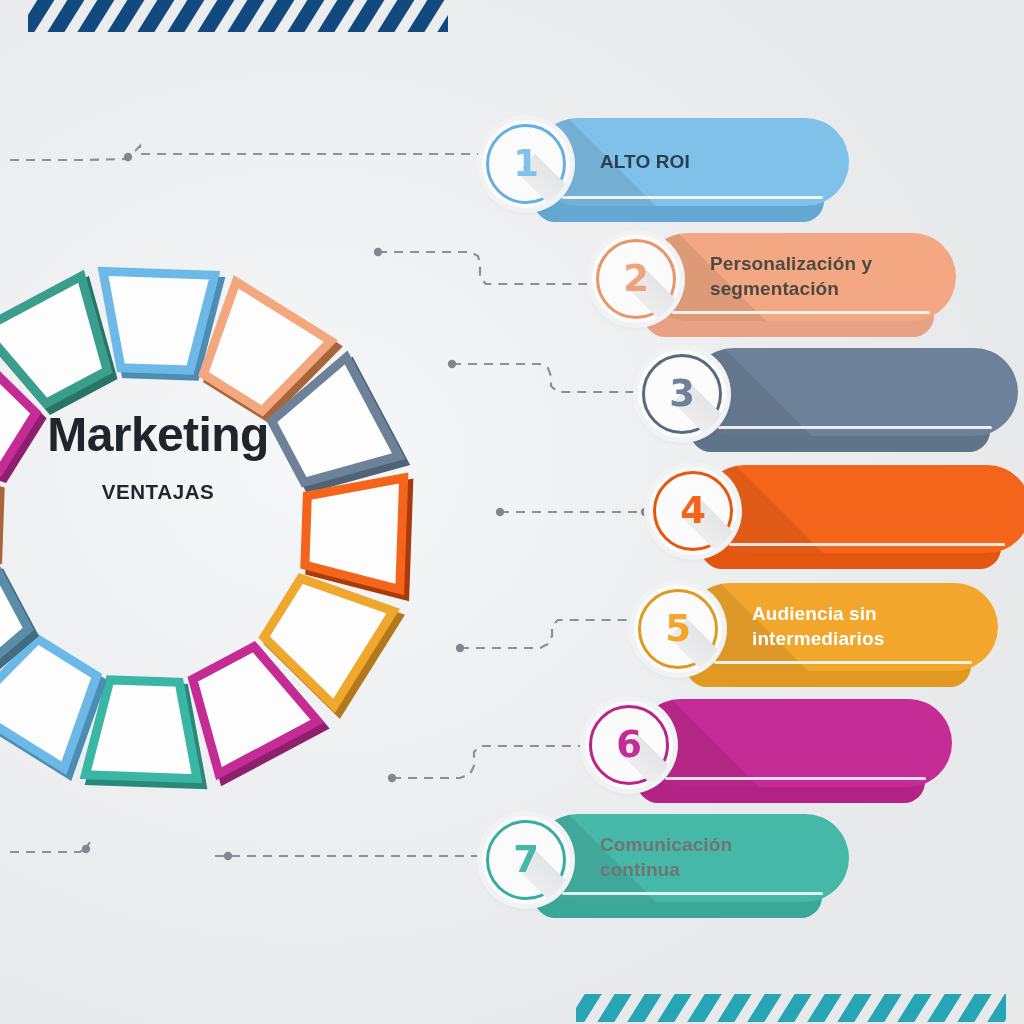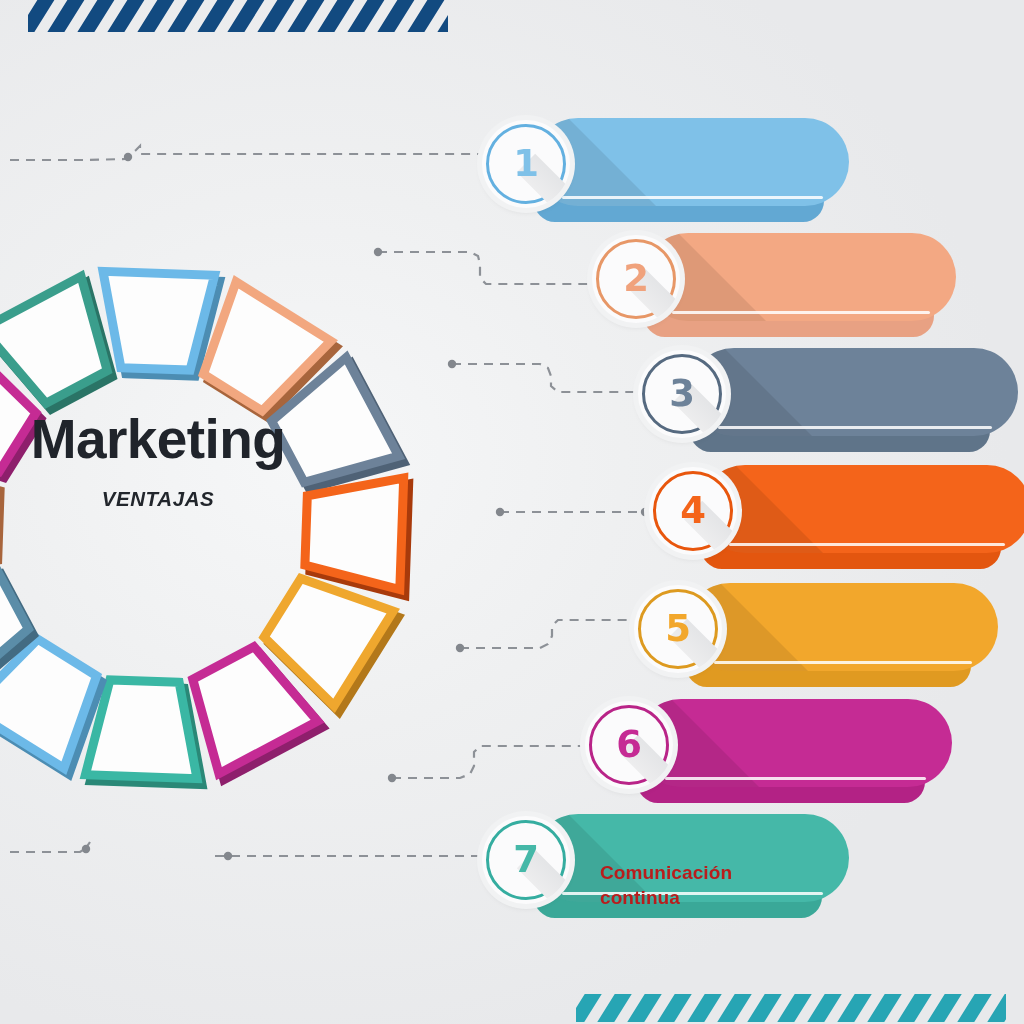--- a/index.html
+++ b/index.html
@@ -21,22 +21,22 @@
   
   #donut{position:absolute;left:-185px;top:180px;width:690px;height:690px;}
   #donut svg{display:block;width:100%;height:100%;overflow:visible;}
 
   
   #center-text{
     position:absolute;left:8px;top:408px;width:300px;text-align:center;
     color:#1e2228;line-height:1.06;pointer-events:none;
   }
   #center-text .t1{font-size:43px;font-weight:700;letter-spacing:-0.6px;color:#20242b;}
-  #center-text .t2{font-size:55px;font-weight:700;letter-spacing:-0.6px;color:#20242b;margin-top:2px;}
-  #center-text .sub{margin-top:18px;font-size:20.5px;font-weight:700;letter-spacing:0.6px;color:#22262c;line-height:1.25;font-style:italic;}
+  #center-text .t2{font-size:48px;font-weight:700;letter-spacing:-0.6px;color:#20242b;margin-top:2px;}
+  #center-text .sub{margin-top:18px;font-size:20.5px;font-weight:700;letter-spacing:0.6px;color:#22262c;line-height:1.25;}
 
   
   #connectors{position:absolute;inset:0;pointer-events:none;}
 
   
   .item{position:absolute;height:106px;}
 
   .pill-shadowbar{
     position:absolute;left:52px;top:62px;height:42px;border-radius:21px;
     z-index:1;
@@ -218,32 +218,35 @@
       <circle cx="86" cy="849" r="4.2" fill="#83878d"></circle>
     </svg>
 
   <div id="items">
       <div class="item" style="left: 482px; top: 118px; width: 375px;">
         <div class="pill-shadowbar" style="width: 290px; background: rgb(98, 168, 211);"></div>
         <div class="pill" style="width: 315px; background: rgb(127, 193, 232);">
           <div class="longshadow"></div>
           <div class="sep"></div>
         </div>
+        <div class="pill-label" style="color: rgb(45, 62, 80); width: 185px;">ALTO ROI</div>
         <div class="num-circle">
           <div class="ring" style="border-color: rgb(99, 176, 224);"></div>
           <div class="numshadow"></div>
           <div class="num" style="color: rgb(127, 193, 232);">1</div>
         </div>
       </div>
       <div class="item" style="left: 592px; top: 233px; width: 372px;">
         <div class="pill-shadowbar" style="width: 290px; background: rgb(232, 161, 131);"></div>
         <div class="pill" style="width: 312px; background: rgb(243, 168, 131);">
           <div class="longshadow"></div>
           <div class="sep"></div>
         </div>
+        <div class="pill-label" style="color: rgb(77, 73, 67); width: 182px;">Personalización y
+segmentación</div>
         <div class="num-circle">
           <div class="ring" style="border-color: rgb(231, 151, 103);"></div>
           <div class="numshadow"></div>
           <div class="num" style="color: rgb(240, 162, 124);">2</div>
         </div>
       </div>
       <div class="item" style="left: 638px; top: 348px; width: 388px;">
         <div class="pill-shadowbar" style="width: 300px; background: rgb(95, 116, 137);"></div>
         <div class="pill" style="width: 328px; background: rgb(109, 130, 153);">
           <div class="longshadow"></div>
@@ -266,20 +269,22 @@
           <div class="numshadow"></div>
           <div class="num" style="color: rgb(244, 100, 26);">4</div>
         </div>
       </div>
       <div class="item" style="left: 634px; top: 583px; width: 372px;">
         <div class="pill-shadowbar" style="width: 285px; background: rgb(224, 154, 33);"></div>
         <div class="pill" style="width: 312px; background: rgb(242, 167, 44);">
           <div class="longshadow"></div>
           <div class="sep"></div>
         </div>
+        <div class="pill-label" style="color: rgb(255, 255, 255); width: 182px;">Audiencia sin
+intermediarios</div>
         <div class="num-circle">
           <div class="ring" style="border-color: rgb(221, 154, 32);"></div>
           <div class="numshadow"></div>
           <div class="num" style="color: rgb(242, 167, 44);">5</div>
         </div>
       </div>
       <div class="item" style="left: 585px; top: 699px; width: 375px;">
         <div class="pill-shadowbar" style="width: 288px; background: rgb(179, 34, 133);"></div>
         <div class="pill" style="width: 315px; background: rgb(197, 43, 148);">
           <div class="longshadow"></div>
@@ -290,21 +295,21 @@
           <div class="numshadow"></div>
           <div class="num" style="color: rgb(197, 43, 148);">6</div>
         </div>
       </div>
       <div class="item" style="left: 482px; top: 814px; width: 375px;">
         <div class="pill-shadowbar" style="width: 288px; background: rgb(58, 168, 152);"></div>
         <div class="pill" style="width: 315px; background: rgb(69, 184, 168);">
           <div class="longshadow"></div>
           <div class="sep"></div>
         </div>
-        <div class="pill-label" style="color: #b91c1c; width: 185px; margin-top: 28px;">Comunicación
+        <div class="pill-label" style="color: #737373; width: 185px;">Comunicación
 continua</div>
         <div class="num-circle">
           <div class="ring" style="border-color: rgb(53, 173, 160);"></div>
           <div class="numshadow"></div>
           <div class="num" style="color: rgb(69, 184, 168);">7</div>
         </div>
       </div>
     </div>
 
 </div>

